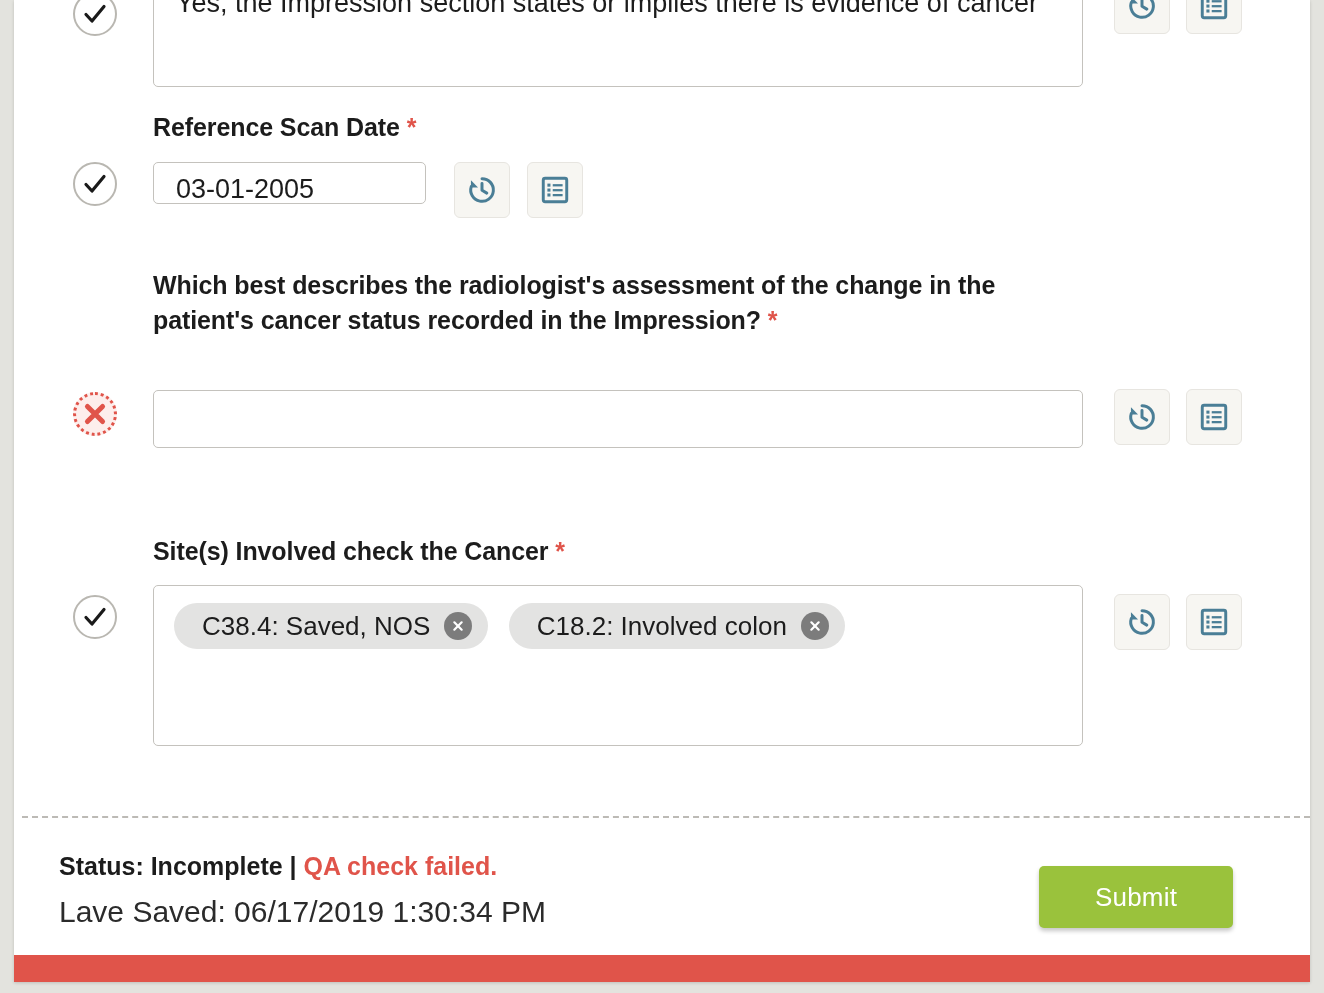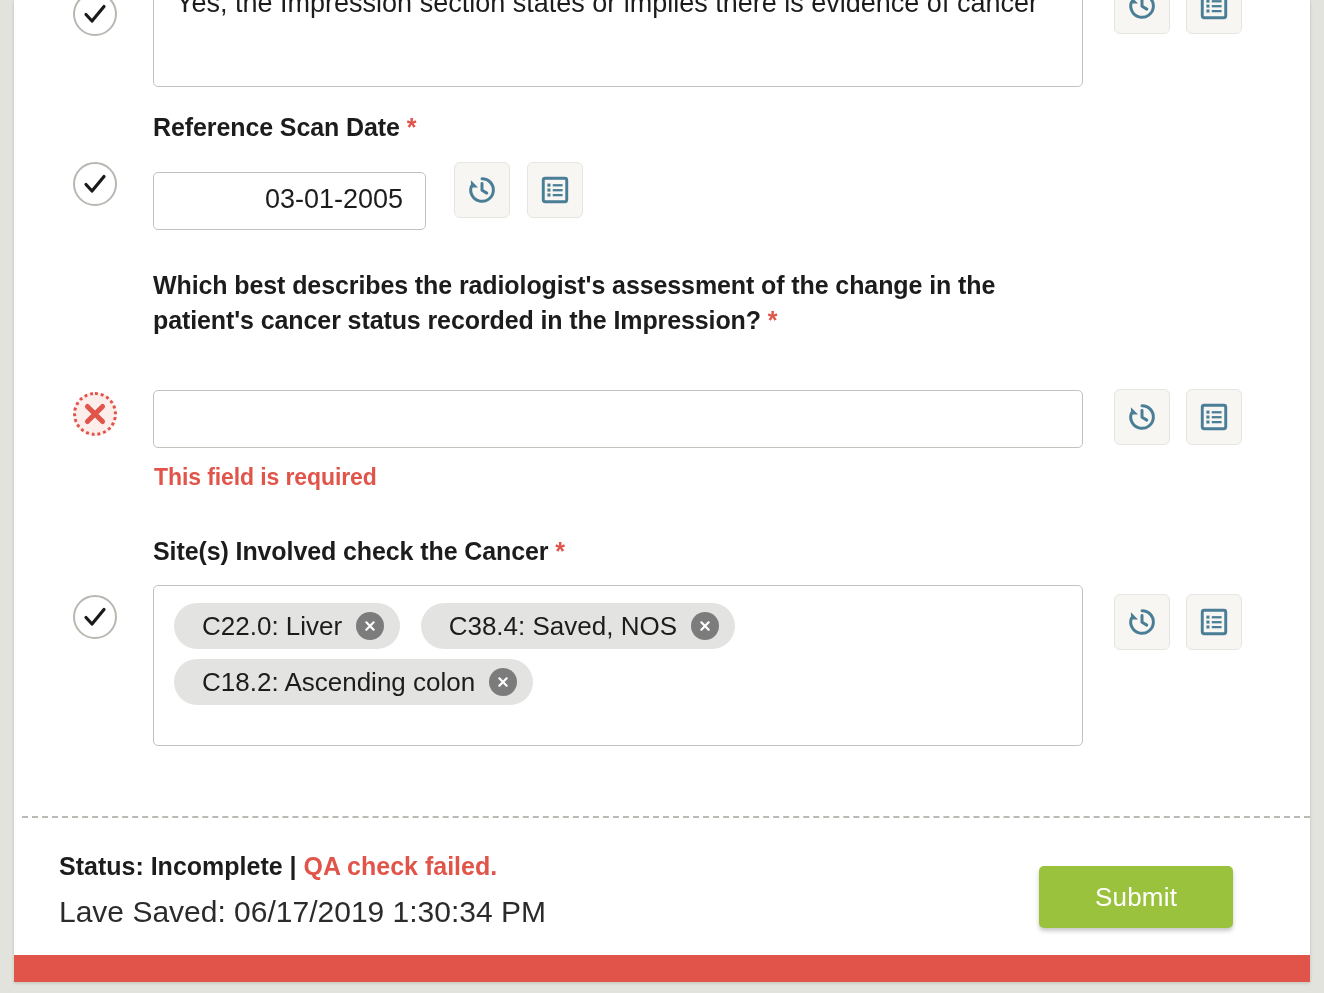--- a/index.html
+++ b/index.html
@@ -234,31 +234,31 @@
           <rect x="6.3" y="7.2" width="2.3" height="2.3" fill="#4a7e96"></rect>
           <rect x="6.3" y="10.9" width="2.3" height="2.3" fill="#4a7e96"></rect>
           <rect x="6.3" y="14.6" width="2.3" height="2.3" fill="#4a7e96"></rect>
           <rect x="10.3" y="7.6" width="7.4" height="1.7" fill="#4a7e96"></rect>
           <rect x="10.3" y="11.3" width="7.4" height="1.7" fill="#4a7e96"></rect>
           <rect x="10.3" y="15.0" width="7.4" height="1.7" fill="#4a7e96"></rect>
         </svg>
       </div>
     </div>
 
-    <div class="field-row" style="top:110px;height:130px;text-align:right;">
+    <div class="field-row" style="top:110px;height:130px;">
       <div class="field-label" style="left:139px;top:0;">
         <span>Reference Scan Date</span>
         <span class="req-star">*</span>
       </div>
       <div class="status-marker ok" style="left:59px;top:52px;">
         <svg width="24" height="24" viewBox="0 0 24 24" aria-hidden="true">
           <path d="M3 12.5 L9 19 L21 4.5" fill="none" stroke="#1a1a1a" stroke-width="3.2" stroke-linecap="round" stroke-linejoin="round"></path>
         </svg>
       </div>
-      <div class="text-box" style="left:139px;top:62px;width:273px;height:58px;padding-top:8px;">
+      <div class="text-box" style="left:139px;top:52px;width:273px;height:42px;padding-top:8px;">
         <span>03-01-2005</span>
       </div>
       <div class="icon-btn" style="left:440px;top:52px;">
         <svg width="34" height="34" viewBox="0 0 24 24" aria-hidden="true">
           <path d="M12 4 a8 8 0 1 1 -7.6 5.6" fill="none" stroke="#4a7e96" stroke-width="2.1" stroke-linecap="round"></path>
           <path d="M4.2 5.2 L4.2 10.2 L9.2 10.2 Z" fill="#4a7e96"></path>
           <path d="M12 7.4 L12 12.2 L15.4 14.2" fill="none" stroke="#4a7e96" stroke-width="2.1" stroke-linecap="round" stroke-linejoin="round"></path>
         </svg>
       </div>
       <div class="icon-btn" style="left:513px;top:52px;">
@@ -280,21 +280,20 @@
         <span class="req-star">*</span>
       </div>
       <div class="status-marker err" style="left:59px;top:124px;">
         <svg width="26" height="26" viewBox="0 0 24 24" aria-hidden="true">
           <path d="M5 5 L19 19 M19 5 L5 19" fill="none" stroke="#e0544a" stroke-width="4.6" stroke-linecap="round"></path>
         </svg>
       </div>
       <div class="text-box" style="left:139px;top:122px;width:930px;height:58px;">
         <span></span>
       </div>
-      <div class="error-text" style="left:140px;top:196px;">This field is required</div>
       <div class="icon-btn" style="left:1100px;top:121px;">
         <svg width="34" height="34" viewBox="0 0 24 24" aria-hidden="true">
           <path d="M12 4 a8 8 0 1 1 -7.6 5.6" fill="none" stroke="#4a7e96" stroke-width="2.1" stroke-linecap="round"></path>
           <path d="M4.2 5.2 L4.2 10.2 L9.2 10.2 Z" fill="#4a7e96"></path>
           <path d="M12 7.4 L12 12.2 L15.4 14.2" fill="none" stroke="#4a7e96" stroke-width="2.1" stroke-linecap="round" stroke-linejoin="round"></path>
         </svg>
       </div>
       <div class="icon-btn" style="left:1172px;top:121px;">
         <svg width="32" height="32" viewBox="0 0 24 24" aria-hidden="true">
           <rect x="3.2" y="3.2" width="17.6" height="17.6" rx="1.4" fill="none" stroke="#4a7e96" stroke-width="2.2"></rect>
@@ -313,37 +312,29 @@
         <span>Site(s) Involved check the Cancer</span>
         <span class="req-star">*</span>
       </div>
       <div class="status-marker ok" style="left:59px;top:61px;">
         <svg width="24" height="24" viewBox="0 0 24 24" aria-hidden="true">
           <path d="M3 12.5 L9 19 L21 4.5" fill="none" stroke="#1a1a1a" stroke-width="3.2" stroke-linecap="round" stroke-linejoin="round"></path>
         </svg>
       </div>
       <div class="token-box" style="left:139px;top:51px;width:930px;height:161px;">
         <span class="chip">
-          <span class="chip-label">C22.0: Liver</span>
-          <span class="chip-x">
-            <svg width="16" height="16" viewBox="0 0 24 24" aria-hidden="true">
-              <path d="M6.5 6.5 L17.5 17.5 M17.5 6.5 L6.5 17.5" fill="none" stroke="#ffffff" stroke-width="3.3" stroke-linecap="round"></path>
-            </svg>
-          </span>
-        </span>
-        <span class="chip">
           <span class="chip-label">C38.4: Saved, NOS</span>
           <span class="chip-x">
             <svg width="16" height="16" viewBox="0 0 24 24" aria-hidden="true">
               <path d="M6.5 6.5 L17.5 17.5 M17.5 6.5 L6.5 17.5" fill="none" stroke="#ffffff" stroke-width="3.3" stroke-linecap="round"></path>
             </svg>
           </span>
         </span>
         <span class="chip">
-          <span class="chip-label">C18.2: Ascending colon</span>
+          <span class="chip-label">C18.2: Involved colon</span>
           <span class="chip-x">
             <svg width="16" height="16" viewBox="0 0 24 24" aria-hidden="true">
               <path d="M6.5 6.5 L17.5 17.5 M17.5 6.5 L6.5 17.5" fill="none" stroke="#ffffff" stroke-width="3.3" stroke-linecap="round"></path>
             </svg>
           </span>
         </span>
       </div>
       <div class="icon-btn" style="left:1100px;top:60px;">
         <svg width="34" height="34" viewBox="0 0 24 24" aria-hidden="true">
           <path d="M12 4 a8 8 0 1 1 -7.6 5.6" fill="none" stroke="#4a7e96" stroke-width="2.1" stroke-linecap="round"></path>

